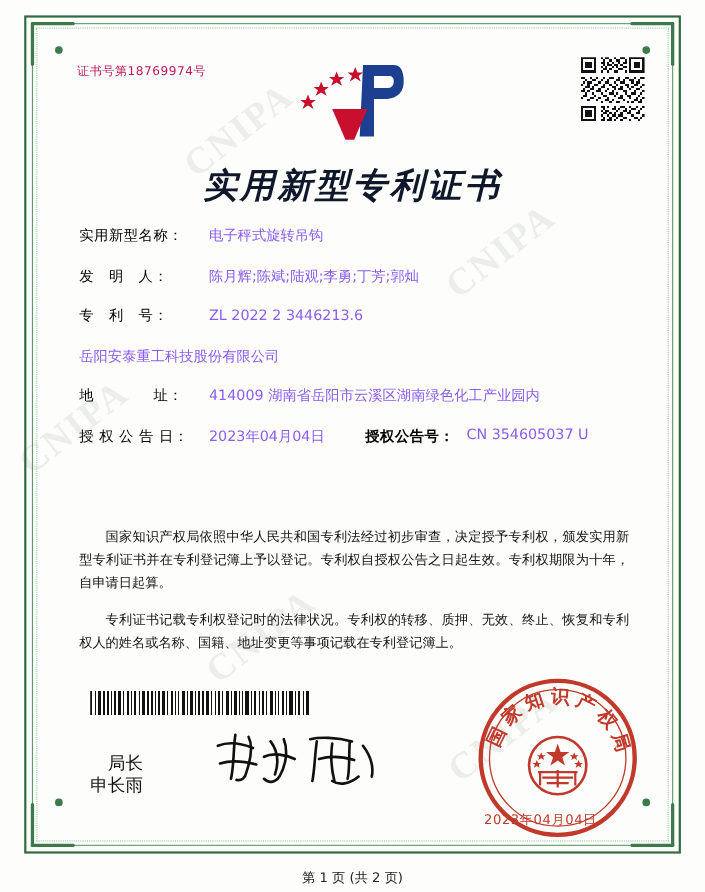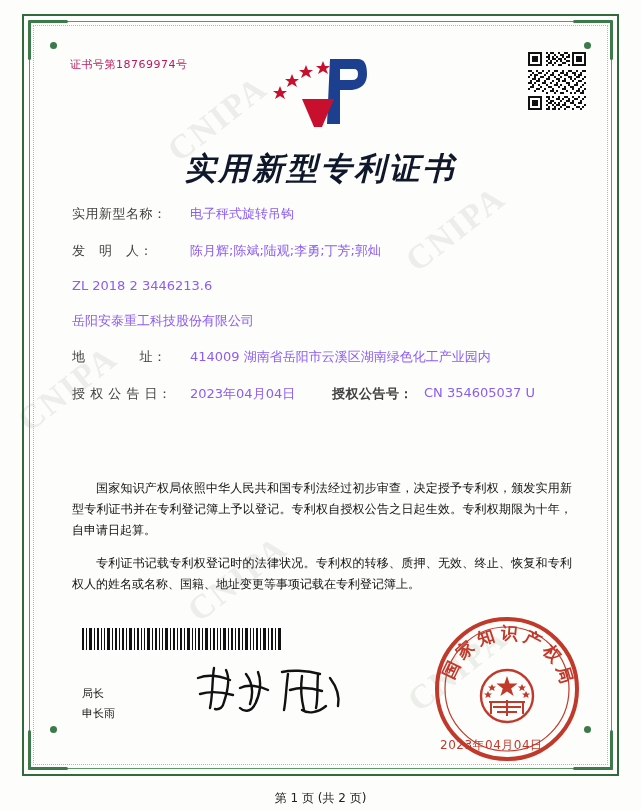--- a/index.html
+++ b/index.html
@@ -134,21 +134,21 @@
   .field-row {
     display: flex;
     align-items: baseline;
     margin-bottom: 18.5px;
     font-size: 13px;
   }
   .field-label {
     width: 118px;
     flex: 0 0 118px;
     letter-spacing: 0.5px;
-    color: #404040;
+    color: #000000;
     white-space: pre;
   }
   .field-value {
     flex: 1;
     color: #8b5cf6;
     font-size: 13px;
   }
 
   .field-row-split {
     display: flex;
@@ -192,23 +192,24 @@
     left: 82px;
     top: 628px;
     width: 200px;
     height: 22px;
   }
 
   .signature-block {
     position: absolute;
     left: 82px;
     top: 684px;
-    font-size: 11px;
+    font-size: 16px;
     line-height: 20px;
     color: #111;
+    text-align: right;
   }
 
   .handwriting {
     position: absolute;
     left: 190px;
     top: 664px;
     width: 160px;
     height: 52px;
   }
 
@@ -469,21 +470,22 @@
   <div class="fields">
     <div class="field-row">
       <span class="field-label">实用新型名称：</span>
       <span class="field-value">电子秤式旋转吊钩</span>
     </div>
     <div class="field-row">
       <span class="field-label">发　明　人：</span>
       <span class="field-value">陈月辉;陈斌;陆观;李勇;丁芳;郭灿</span>
     </div>
     <div class="field-row">
-      <span class="field-value">ZL 2018 2 3446213.6</span>
+      <span class="field-label">专　利　号：</span>
+      <span class="field-value">ZL 2022 2 3446213.6</span>
     </div>
     <div class="field-row">
       <span class="field-value">岳阳安泰重工科技股份有限公司</span>
     </div>
     <div class="field-row">
       <span class="field-label">地　　　　址：</span>
       <span class="field-value">414009 湖南省岳阳市云溪区湖南绿色化工产业园内</span>
     </div>
     <div class="field-row-split">
       <span class="split-left">

